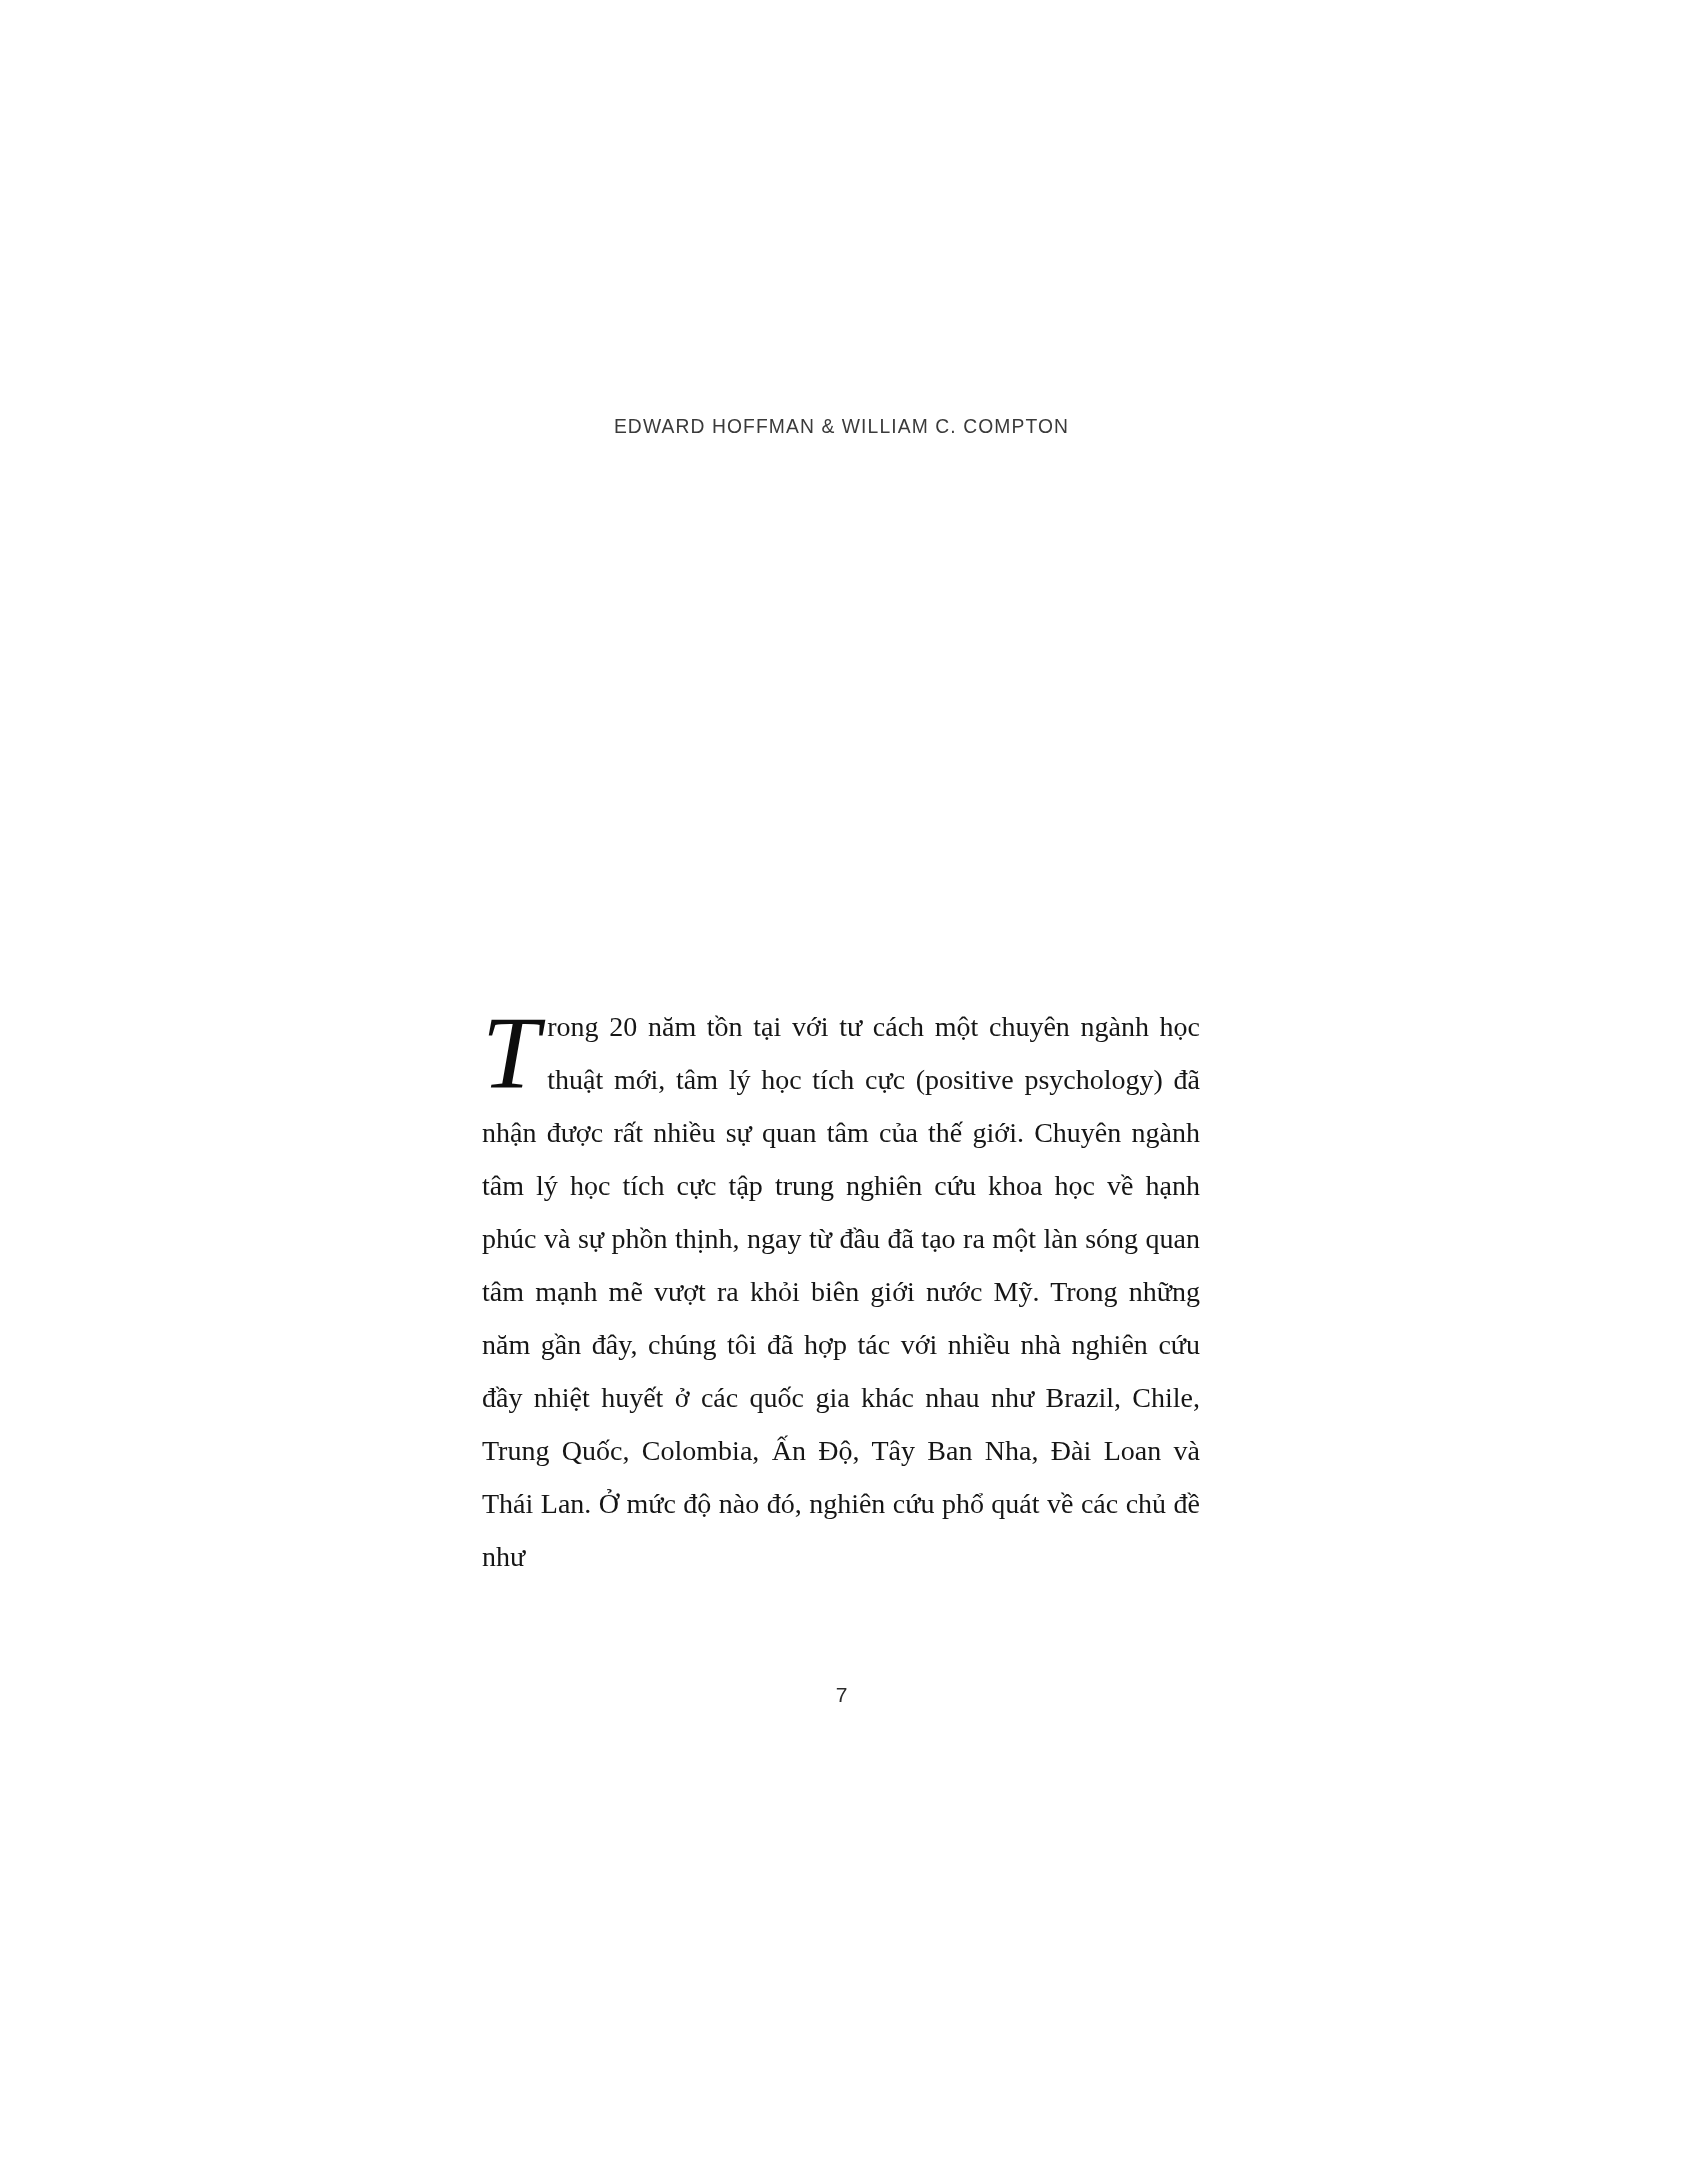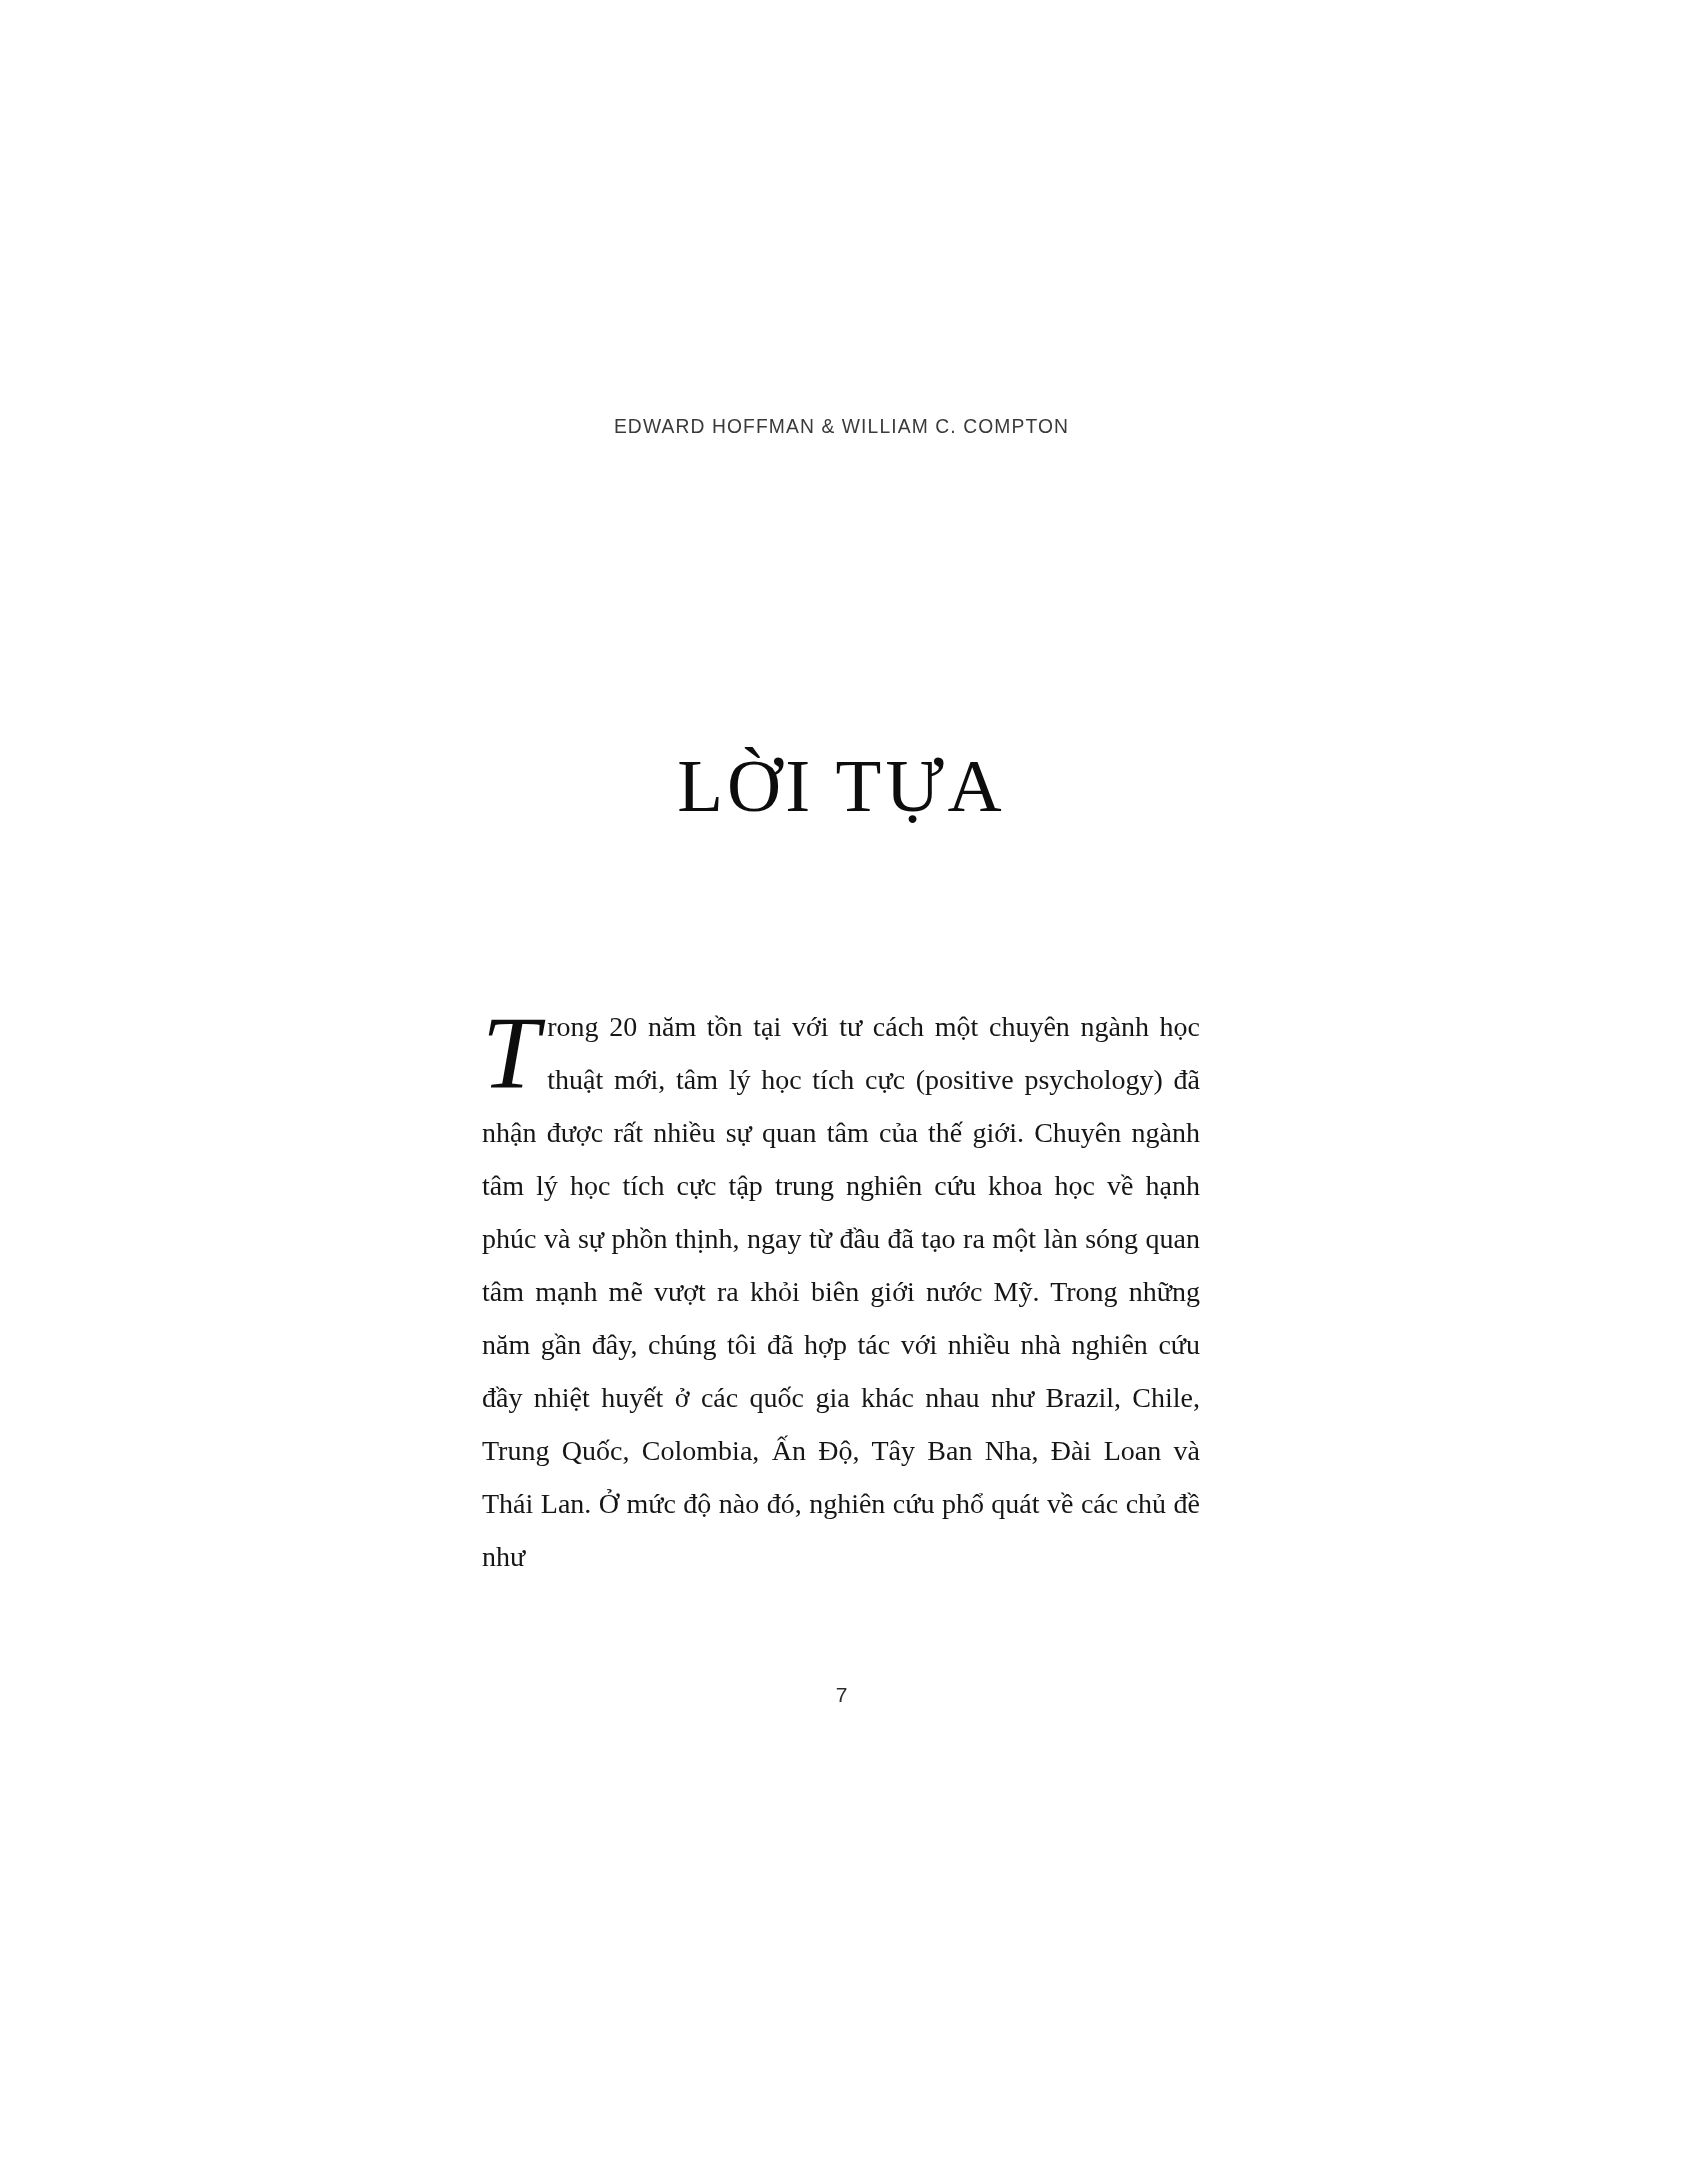--- a/index.html
+++ b/index.html
@@ -99,21 +99,20 @@
     color: #2b2b2b;
   }
 </style>
 </head>
 <body>
 
 <div class="page">
 
   <div class="running-head">EDWARD HOFFMAN &amp; WILLIAM C. COMPTON</div>
 
-  <h1 class="chapter-title">LỜI TỰA</h1>
 
   <div class="body-block">
     <p class="body-para"><span class="drop-cap">T</span><span>rong 20 năm tồn tại với tư cách một chuyên ngành học thuật mới, tâm lý học tích cực (positive psychology) đã nhận được rất nhiều sự quan tâm của thế giới. Chuyên ngành tâm lý học tích cực tập trung nghiên cứu khoa học về hạnh phúc và sự phồn thịnh, ngay từ đầu đã tạo ra một làn sóng quan tâm mạnh mẽ vượt ra khỏi biên giới nước Mỹ. Trong những năm gần đây, chúng tôi đã hợp tác với nhiều nhà nghiên cứu đầy nhiệt huyết ở các quốc gia khác nhau như Brazil, Chile, Trung Quốc, Colombia, Ấn Độ, Tây Ban Nha, Đài Loan và Thái Lan. Ở mức độ nào đó, nghiên cứu phổ quát về các chủ đề như</span></p>
   </div>
 
   <div class="folio">7</div>
 
 </div>
 
 

